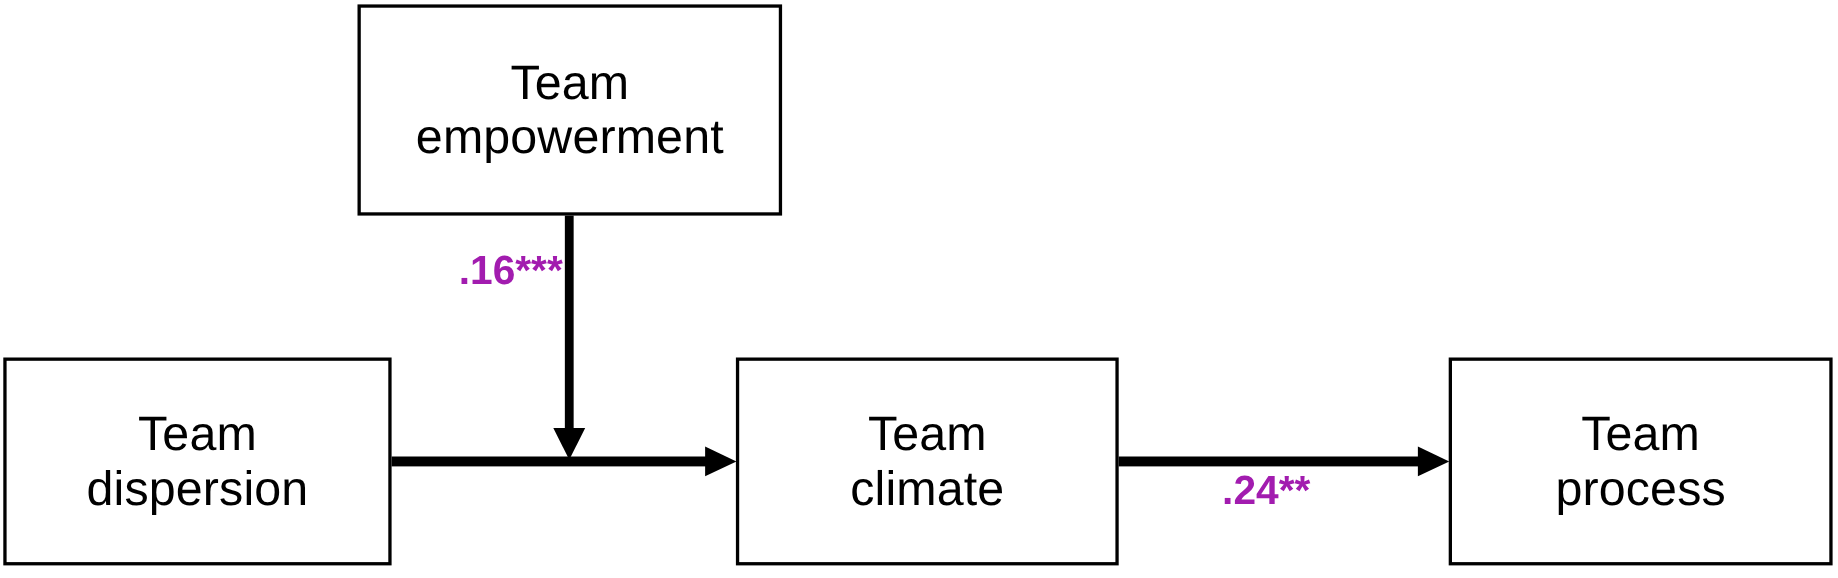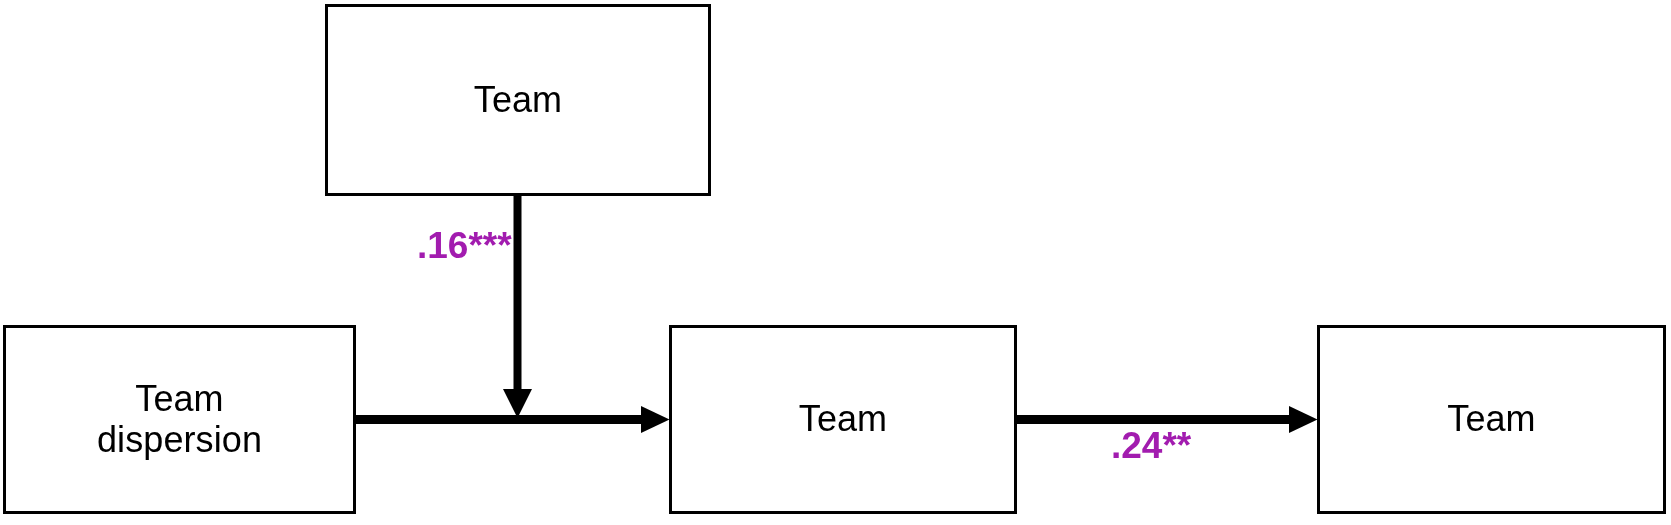--- a/index.html
+++ b/index.html
@@ -20,21 +20,21 @@
     box-sizing: border-box;
     background: #ffffff;
     border: 3px solid #000000;
     display: flex;
     flex-direction: column;
     align-items: center;
     justify-content: center;
     text-align: center;
     color: #000000;
     line-height: 1.12;
-    font-size: 36px;
+    font-size: 44px;
     font-weight: 400;
     letter-spacing: 0.1px;
   }
   .node-box .node-line {
     display: block;
     white-space: nowrap;
   }
 
   
   #node-team-empowerment {
@@ -96,33 +96,36 @@
     text-align: right;
   }
 </style>
 </head>
 <body>
 
 <div id="diagram-root">
 
   <div class="node-box" id="node-team-empowerment">
     <span class="node-line">Team</span>
+    <span class="node-line">empowerment</span>
   </div>
 
   <div class="node-box" id="node-team-dispersion">
     <span class="node-line">Team</span>
     <span class="node-line">dispersion</span>
   </div>
 
   <div class="node-box" id="node-team-feedback-climate">
     <span class="node-line">Team</span>
+    <span class="node-line">climate</span>
   </div>
 
   <div class="node-box" id="node-team-process-innovation">
     <span class="node-line">Team</span>
+    <span class="node-line">process</span>
   </div>
 
   <svg id="edge-layer" viewBox="0 0 1671 525" width="1671" height="525" xmlns="http://www.w3.org/2000/svg">
 
     <g>
       <rect x="513.5" y="196" width="8" height="196" fill="#000000"></rect>
       <polygon points="503,389 532,389 517.5,418" fill="#000000"></polygon>
     </g>
 
     <g>

